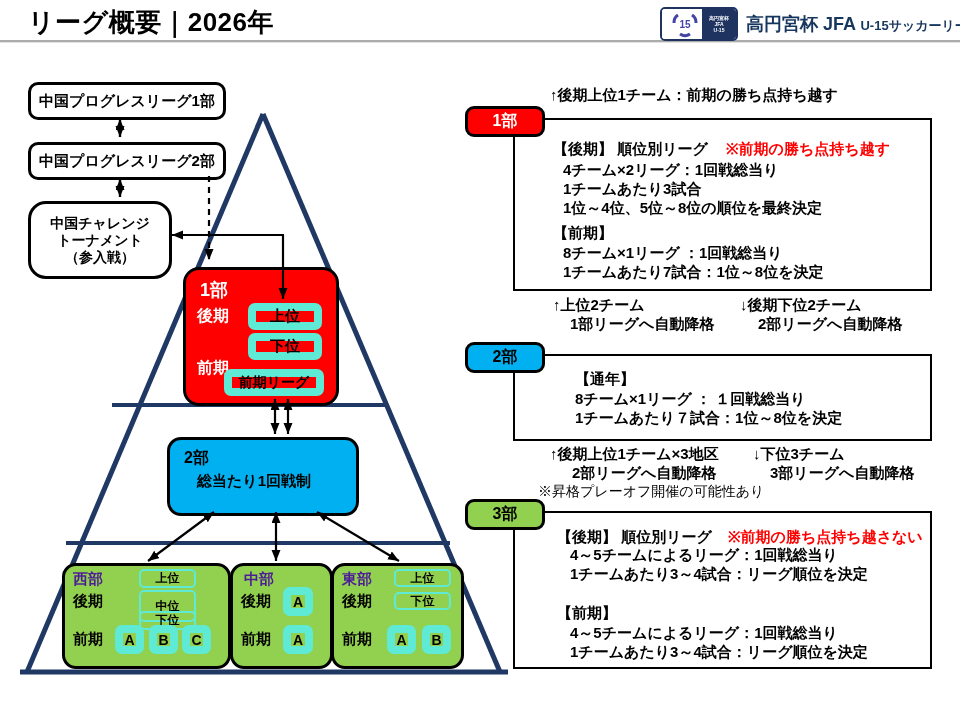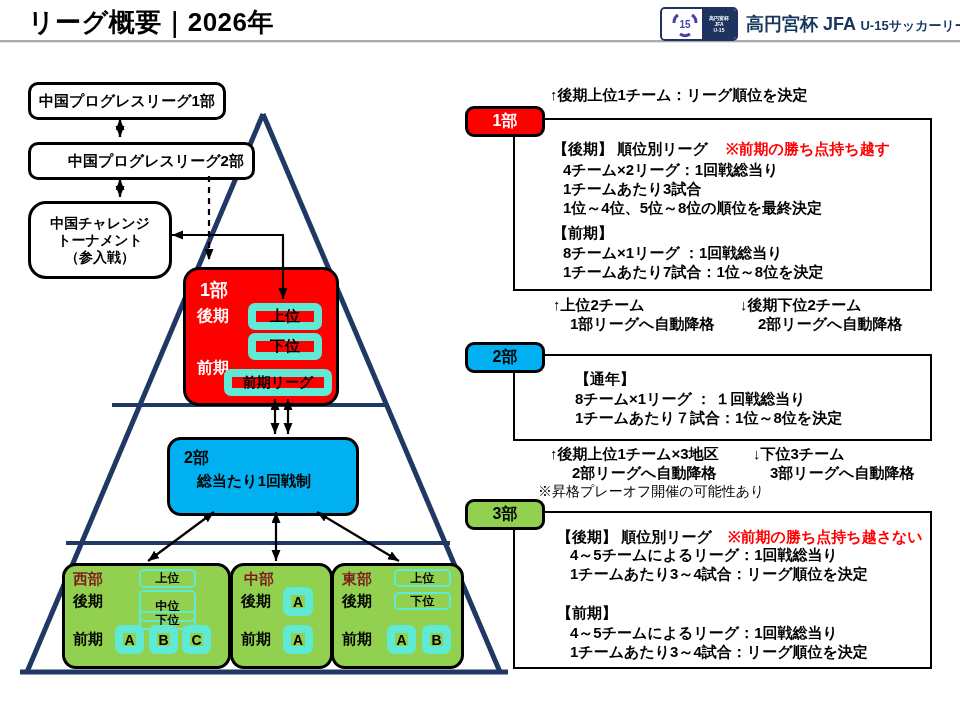--- a/index.html
+++ b/index.html
@@ -17,32 +17,32 @@
   #brand-text{margin-left:8px;color:#17365D;white-space:nowrap;}
   .bt1{font-size:18px;font-weight:800;}
   .bt2{font-size:13px;font-weight:700;}
   
   #tri{position:absolute;left:0;top:0;z-index:0;}
   #arrows{position:absolute;left:0;top:0;z-index:3;pointer-events:none;}
   
   .extbox{position:absolute;background:#fff;border:3px solid #000;border-radius:10px;z-index:2;
           display:flex;align-items:center;justify-content:center;font-weight:800;font-size:15px;text-align:center;}
   #ext1{left:28px;top:82px;width:192px;height:32px;}
-  #ext2{left:28px;top:142px;width:192px;height:32px;padding-left:29px;}
+  #ext2{left:28px;top:142px;width:192px;height:32px;}
   #ext3{left:28px;top:201px;width:138px;height:72px;border-radius:18px;font-size:14px;line-height:17px;flex-direction:column;}
   
   #d1box{left:183px;top:267px;width:150px;height:133px;background:#FF0000;border:3px solid #000;border-radius:16px;z-index:2;}
   #d2box{left:167px;top:437px;width:186px;height:73px;background:#00B0F0;border:3px solid #000;border-radius:14px;z-index:2;}
   .gbox{position:absolute;background:#92D050;border:3px solid #000;border-radius:14px;z-index:2;}
   #gwest{left:62px;top:563px;width:163px;height:100px;}
   #gcentral{left:230px;top:563px;width:97px;height:100px;}
   #geast{left:331px;top:563px;width:127px;height:100px;}
   .lbl{position:absolute;font-weight:800;white-space:nowrap;}
   .wlbl{color:#fff;}
-  .rlbl{color:#7f1d1d;}
+  .rlbl{color:#4c1d95;}
   .chip{position:absolute;border:8px solid #5eead4;border-radius:7px;display:flex;align-items:center;
         justify-content:center;font-weight:800;color:#000;box-sizing:border-box;}
   .tier{border-width:2px;border-radius:5px;font-size:12px;}
   
   .descbox{position:absolute;border:2px solid #000;background:transparent;z-index:1;}
   #box1{left:513px;top:118px;width:415px;height:169px;}
   #box2{left:513px;top:354px;width:415px;height:83px;}
   #box3{left:513px;top:511px;width:415px;height:154px;}
   .badge{position:absolute;width:74px;height:25px;border:3px solid #000;border-radius:9px;z-index:4;
          display:flex;align-items:center;justify-content:center;font-weight:800;font-size:16px;}
@@ -100,21 +100,21 @@
     <div>トーナメント</div>
     <div>（参入戦）</div>
   </div>
 
   <div class="abs" id="d1box">
     <div class="lbl wlbl" style="left:14px;top:8px;font-size:18px;">1部</div>
     <div class="lbl wlbl" style="left:11px;top:36px;font-size:16px;">後期</div>
     <div class="chip" style="left:62px;top:33px;width:74px;height:27px;font-size:15px;">上位</div>
     <div class="chip" style="left:62px;top:63px;width:74px;height:27px;font-size:15px;">下位</div>
     <div class="lbl wlbl" style="left:11px;top:88px;font-size:16px;">前期</div>
-    <div class="chip" style="left:38px;top:99px;width:108px;height:27px;font-size:14px;">前期リーグ</div>
+    <div class="chip" style="left:38px;top:99px;width:100px;height:27px;font-size:14px;">前期リーグ</div>
   </div>
 
   <div class="abs" id="d2box">
     <div class="lbl" style="left:14px;top:8px;font-size:16px;">2部</div>
     <div class="lbl" style="left:27px;top:32px;font-size:15px;">総当たり1回戦制</div>
   </div>
 
   <div class="gbox" id="gwest">
     <div class="lbl rlbl" style="left:8px;top:4px;font-size:15px;">西部</div>
     <div class="lbl" style="left:8px;top:26px;font-size:15px;">後期</div>
@@ -159,21 +159,21 @@
     <line x1="209" y1="176" x2="209" y2="260" stroke="#000" stroke-width="2.2" stroke-dasharray="6 5" marker-end="url(#ah)"></line>
     <line x1="283" y1="235" x2="283" y2="299" stroke="#000" stroke-width="2.2" marker-end="url(#ah)"></line>
     <line x1="284" y1="235" x2="172" y2="235" stroke="#000" stroke-width="2.2" marker-end="url(#ah)"></line>
     <line x1="275" y1="399" x2="275" y2="434" stroke="#000" stroke-width="2.2" marker-start="url(#ahs)" marker-end="url(#ah)"></line>
     <line x1="288" y1="399" x2="288" y2="434" stroke="#000" stroke-width="2.2" marker-start="url(#ahs)" marker-end="url(#ah)"></line>
     <line x1="148" y1="561" x2="214" y2="512" stroke="#000" stroke-width="2.2" marker-start="url(#ahs)" marker-end="url(#ah)"></line>
     <line x1="276" y1="561" x2="276" y2="512" stroke="#000" stroke-width="2.2" marker-start="url(#ahs)" marker-end="url(#ah)"></line>
     <line x1="399" y1="561" x2="317" y2="512" stroke="#000" stroke-width="2.2" marker-start="url(#ahs)" marker-end="url(#ah)"></line>
   </svg>
 
-  <div class="pl" style="left:550px;top:86px;">↑後期上位1チーム：リーグ順位を決定</div>
+  <div class="pl" style="left:550px;top:86px;">↑後期上位1チーム：前期の勝ち点持ち越す</div>
 
   <div class="descbox" id="box1"></div>
   <div class="badge" id="badge1">1部</div>
   <div class="pl" style="left:553px;top:138px;">
     <span>【後期】 順位別リーグ</span>
     <span class="red" style="margin-left:14px;">※前期の勝ち点持ち越す</span>
   </div>
   <div class="pl" style="left:563px;top:161px;">4チーム×2リーグ：1回戦総当り</div>
   <div class="pl" style="left:563px;top:180px;">1チームあたり3試合</div>
   <div class="pl" style="left:563px;top:199px;">1位～4位、5位～8位の順位を最終決定</div>

